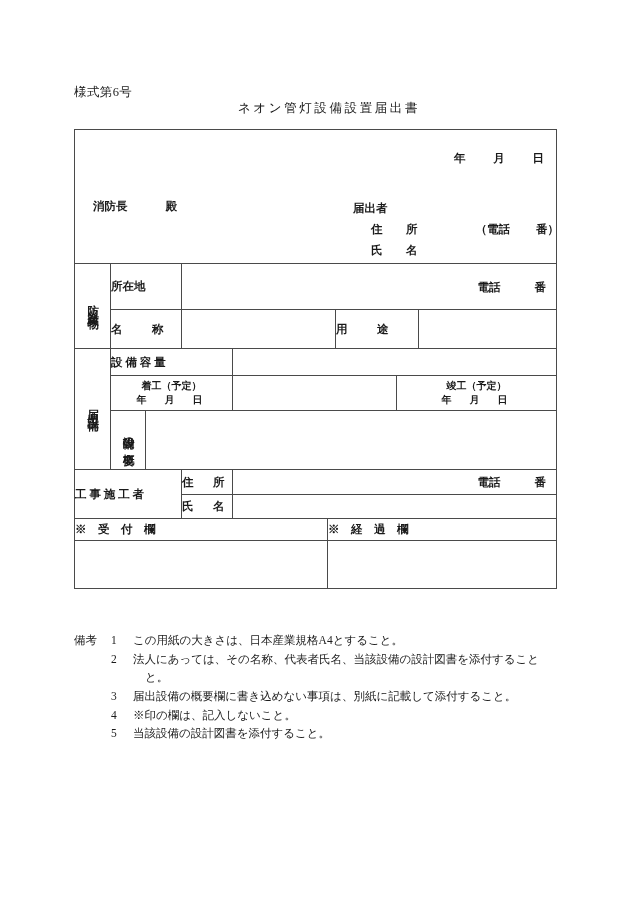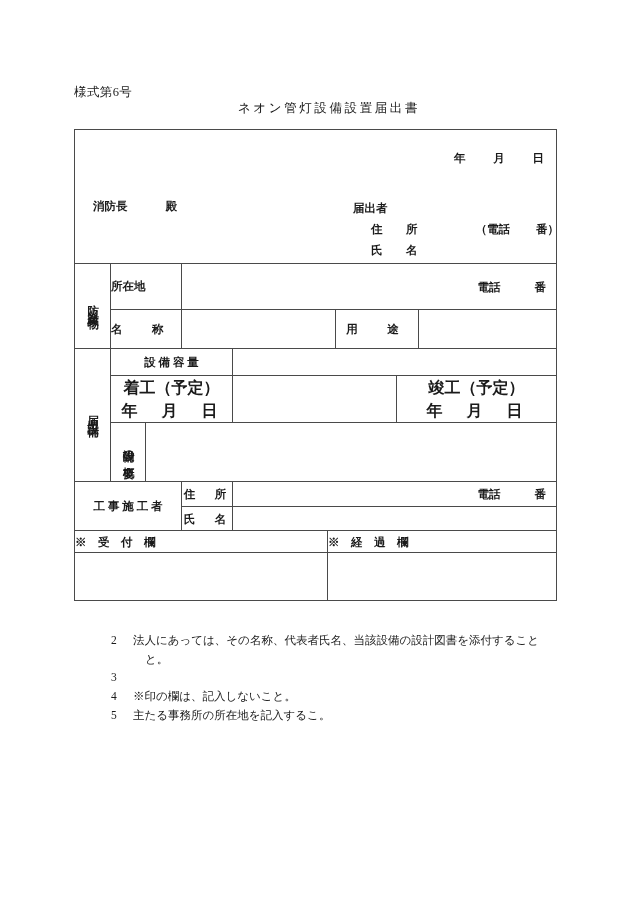--- a/index.html
+++ b/index.html
@@ -75,27 +75,27 @@
   .vlabel .vtext.tight { letter-spacing: 1.5px; }
 
   .hlabel {
     text-align: left;
     padding-left: 8px;
     white-space: nowrap;
   }
   .hlabel.sp1 { letter-spacing: 0px; }
   .hlabel.sp2 { letter-spacing: 9px; }
   .hlabel.sp3 { letter-spacing: 4px; }
-  .hlabel.center { text-align: center; padding-left: 0; }
+  .hlabel.center { padding-left: 0; }
 
   .two-line {
     text-align: center;
     line-height: 1.25;
     white-space: nowrap;
-    font-size: 16px;
+    font-size: 10px;
   }
   .two-line .l2 { letter-spacing: 4px; }
 
   
   .top-block {
     position: relative;
     height: 133px;
   }
   .date-line {
     position: absolute;
@@ -327,36 +327,42 @@
 
     <tr>
       <td colspan="5" class="cell-pad" style="height:47px"></td>
       <td colspan="5" class="cell-pad"></td>
     </tr>
   </tbody>
     </table>
 
   <div class="notes">
     <div class="note-row">
+      <div class="note-head">備考</div>
+      <div class="note-num">1</div>
+      <div class="note-text">この用紙の大きさは、日本産業規格A4とすること。</div>
+    </div>
+    <div class="note-row">
       <div class="note-head"></div>
       <div class="note-num">2</div>
       <div class="note-text">
         <span>法人にあっては、その名称、代表者氏名、当該設備の設計図書を添付すること</span>
         <span class="cont">と。</span>
       </div>
     </div>
     <div class="note-row">
       <div class="note-head"></div>
       <div class="note-num">3</div>
+      <div class="note-text">届出設備の概要欄に書き込めない事項は、別紙に記載して添付すること。</div>
     </div>
     <div class="note-row">
       <div class="note-head"></div>
       <div class="note-num">4</div>
       <div class="note-text">※印の欄は、記入しないこと。</div>
     </div>
     <div class="note-row">
       <div class="note-head"></div>
       <div class="note-num">5</div>
-      <div class="note-text">主たる事務所の所在地を記入するこ。</div>
+      <div class="note-text">当該設備の設計図書を添付すること。</div>
     </div>
   </div>
 
 </div>
 
 </body></html>

